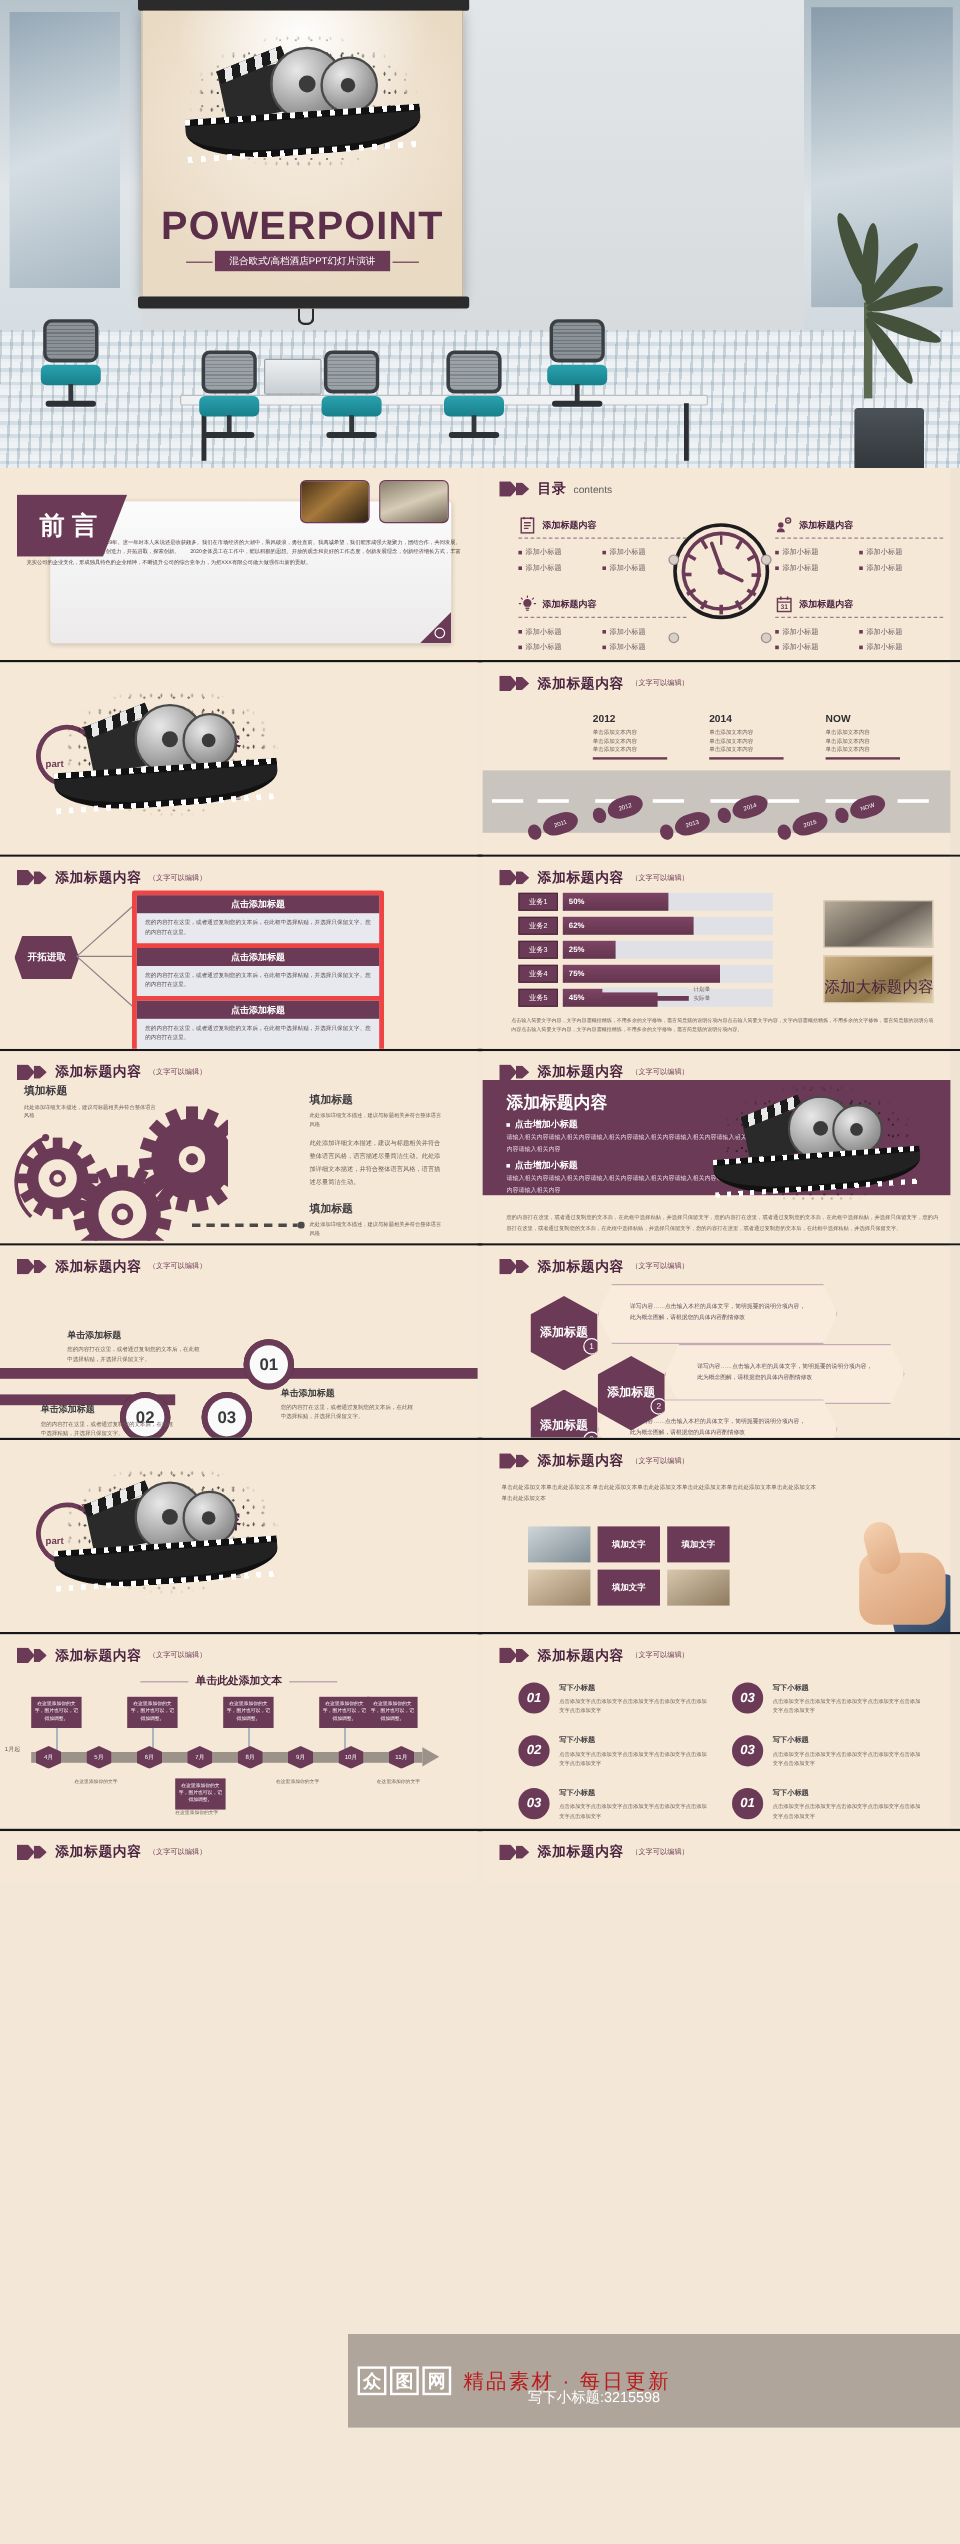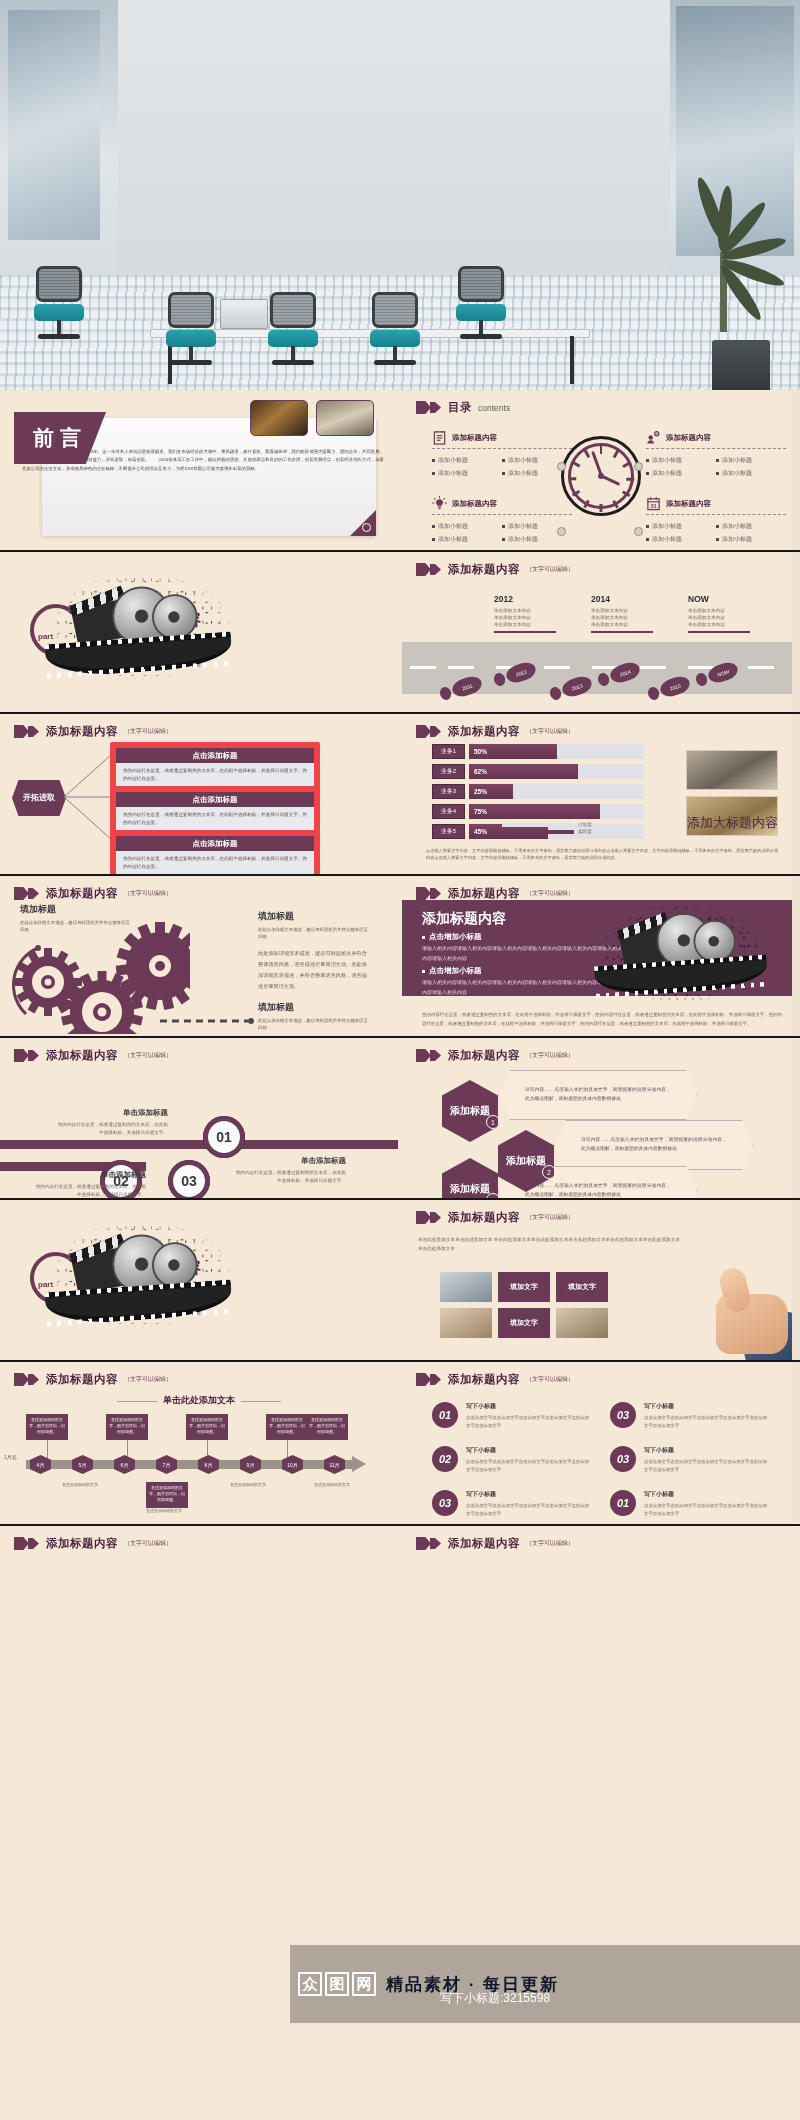--- a/index.html
+++ b/index.html
@@ -170,21 +170,21 @@
   .tl-col{position:absolute;width:86px;}
   .tl-col .yr{font-size:8.5px;font-weight:bold;color:#2f2f33;margin-bottom:3px;}
   .tl-col p{font-size:4.6px;color:#6d5e5a;line-height:1.55;}
   .tl-col .ul{width:62px;height:1.5px;background:#6b3a56;margin-top:3px;}
 
   
   .hexlabel{position:absolute;left:12px;top:66px;width:54px;height:36px;background:#6b3a56;
       clip-path:polygon(12% 0,88% 0,100% 50%,88% 100%,12% 100%,0 50%);
       display:flex;align-items:center;justify-content:center;color:#fff;font-size:8px;
       font-weight:bold;text-align:center;line-height:1.2;}
-  .wbox{position:absolute;left:110px;width:210px;background:#e7e9ee;border:6px solid #ef4444;border-radius:2px;}
+  .wbox{position:absolute;left:110px;width:210px;background:#e7e9ee;border:4px solid #ef4444;border-radius:2px;}
   .wbox .h{background:#6b3a56;color:#fff;font-size:7.5px;font-weight:bold;text-align:center;padding:2.5px 0;}
   .wbox p{font-size:4.6px;color:#55484f;line-height:1.8;padding:4px 7px 5px;text-align:justify;}
 
   
   .bar-row{position:absolute;left:30px;display:flex;align-items:center;gap:4px;}
   .bar-cat{width:33px;height:15px;background:#6b3a56;border:1.5px solid #4d2a3e;color:#fff;
       font-size:6px;display:flex;align-items:center;justify-content:center;}
   .bar-track{width:175px;height:15px;background:#dfe1e6;position:relative;}
   .bar-fill{position:absolute;left:0;top:0;height:100%;background:linear-gradient(180deg,#7d4463,#64354f);
       color:#fff;font-size:6.5px;font-weight:bold;display:flex;align-items:center;padding-left:5px;}
@@ -211,21 +211,21 @@
   .pbanner .bp{position:absolute;left:20px;font-size:5px;color:#e7d7e1;line-height:1.9;width:200px;}
   .pbanner .dot{display:inline-block;width:3px;height:3px;background:#fff;margin-right:4px;vertical-align:middle;}
   .pfoot{position:absolute;left:20px;right:18px;bottom:8px;font-size:4.4px;color:#6d5e5a;line-height:1.9;text-align:justify;}
 
   
   .numcircle{position:absolute;width:42px;height:42px;border-radius:50%;background:#1f1f22;}
   .numcircle .o{position:absolute;inset:0;border-radius:50%;border:5px solid #6b3a56;}
   .numcircle .i{position:absolute;inset:5px;border-radius:50%;background:#fafafa;
       display:flex;align-items:center;justify-content:center;font-size:14px;font-weight:bold;color:#3a3a3e;}
   .numbar{position:absolute;height:9px;background:#6b3a56;}
-  .numtxt{position:absolute;width:112px;text-align:right;}
+  .numtxt{position:absolute;width:112px;}
   .numtxt h4{font-size:7.5px;color:#3d3c40;font-weight:bold;margin-bottom:3px;}
   .numtxt p{font-size:4.6px;color:#6d5e5a;line-height:1.8;}
 
   
   .hx{position:absolute;width:56px;height:62px;background:#6b3a56;
       clip-path:polygon(50% 0,100% 25%,100% 75%,50% 100%,0 75%,0 25%);
       display:flex;align-items:center;justify-content:center;}
   .hx span{color:#fff;font-size:10px;font-weight:bold;line-height:1.15;text-align:center;}
   .hx .badge{position:absolute;right:-2px;bottom:13px;width:14px;height:14px;border-radius:50%;
       border:1.5px solid #fff;background:#6b3a56;color:#fff;font-size:7px;
@@ -273,21 +273,21 @@
   .nitem{position:absolute;width:125px;}
   .nitem h5{font-size:6px;color:#3d3c40;font-weight:bold;margin-bottom:3px;}
   .nitem p{font-size:4.4px;color:#6d5e5a;line-height:1.75;}
 
   
   .wm{position:absolute;left:290px;top:1945px;width:510px;height:78px;
       background:rgba(120,112,106,.55);display:flex;align-items:center;gap:10px;padding-left:8px;}
   .wm .logo{display:flex;gap:3px;}
   .wm .logo i{width:24px;height:24px;border:2.5px solid #fff;display:flex;align-items:center;
       justify-content:center;color:#fff;font-size:15px;font-weight:bold;font-style:normal;}
-  .wm .t1{color:#0f172a;font-size:17px;font-weight:bold;letter-spacing:2px;}
+  .wm .t1{color:#b91c1c;font-size:17px;font-weight:normal;letter-spacing:2px;}
   .wm .t2{position:absolute;left:150px;top:45px;color:#fff;font-size:12px;}
 </style>
 </head>
 <body>
 
 <div class="page">
 
   <div class="hero">
     <div class="wall-left"></div>
     <div class="wall-mid"></div>
@@ -334,20 +334,36 @@
       <i></i>
       <b style="left:50px;bottom:72px;transform:rotate(-50deg)"></b>
       <b style="left:50px;bottom:68px;transform:rotate(-15deg)"></b>
       <b style="left:50px;bottom:64px;transform:rotate(20deg)"></b>
       <b style="left:50px;bottom:74px;transform:rotate(-85deg)"></b>
       <b style="left:50px;bottom:60px;transform:rotate(55deg)"></b>
       <b style="left:50px;bottom:86px;transform:rotate(-110deg)"></b>
     </div>
     <div class="pot"></div>
 
+    <div class="screen">
+      <div class="bar t"></div>
+      <div class="glow"></div>
+      <div class="reel">
+        <div class="spray"></div>
+        <div class="clap"></div>
+        <div class="disk d1"></div>
+        <div class="disk d2"></div>
+        <div class="hub h1"></div>
+        <div class="hub h2"></div>
+        <div class="film"></div>
+      </div>
+      <div class="ptitle">POWERPOINT</div>
+      <div class="psub">混合欧式/高档酒店PPT幻灯片演讲</div>
+      <div class="bar b"></div>
+    </div>
   </div>
 
   <div class="grid">
 
     <div class="row">
       <div class="slide left">
         <div class="pref-card">
           <div class="corner">
               <i></i>
             </div>

